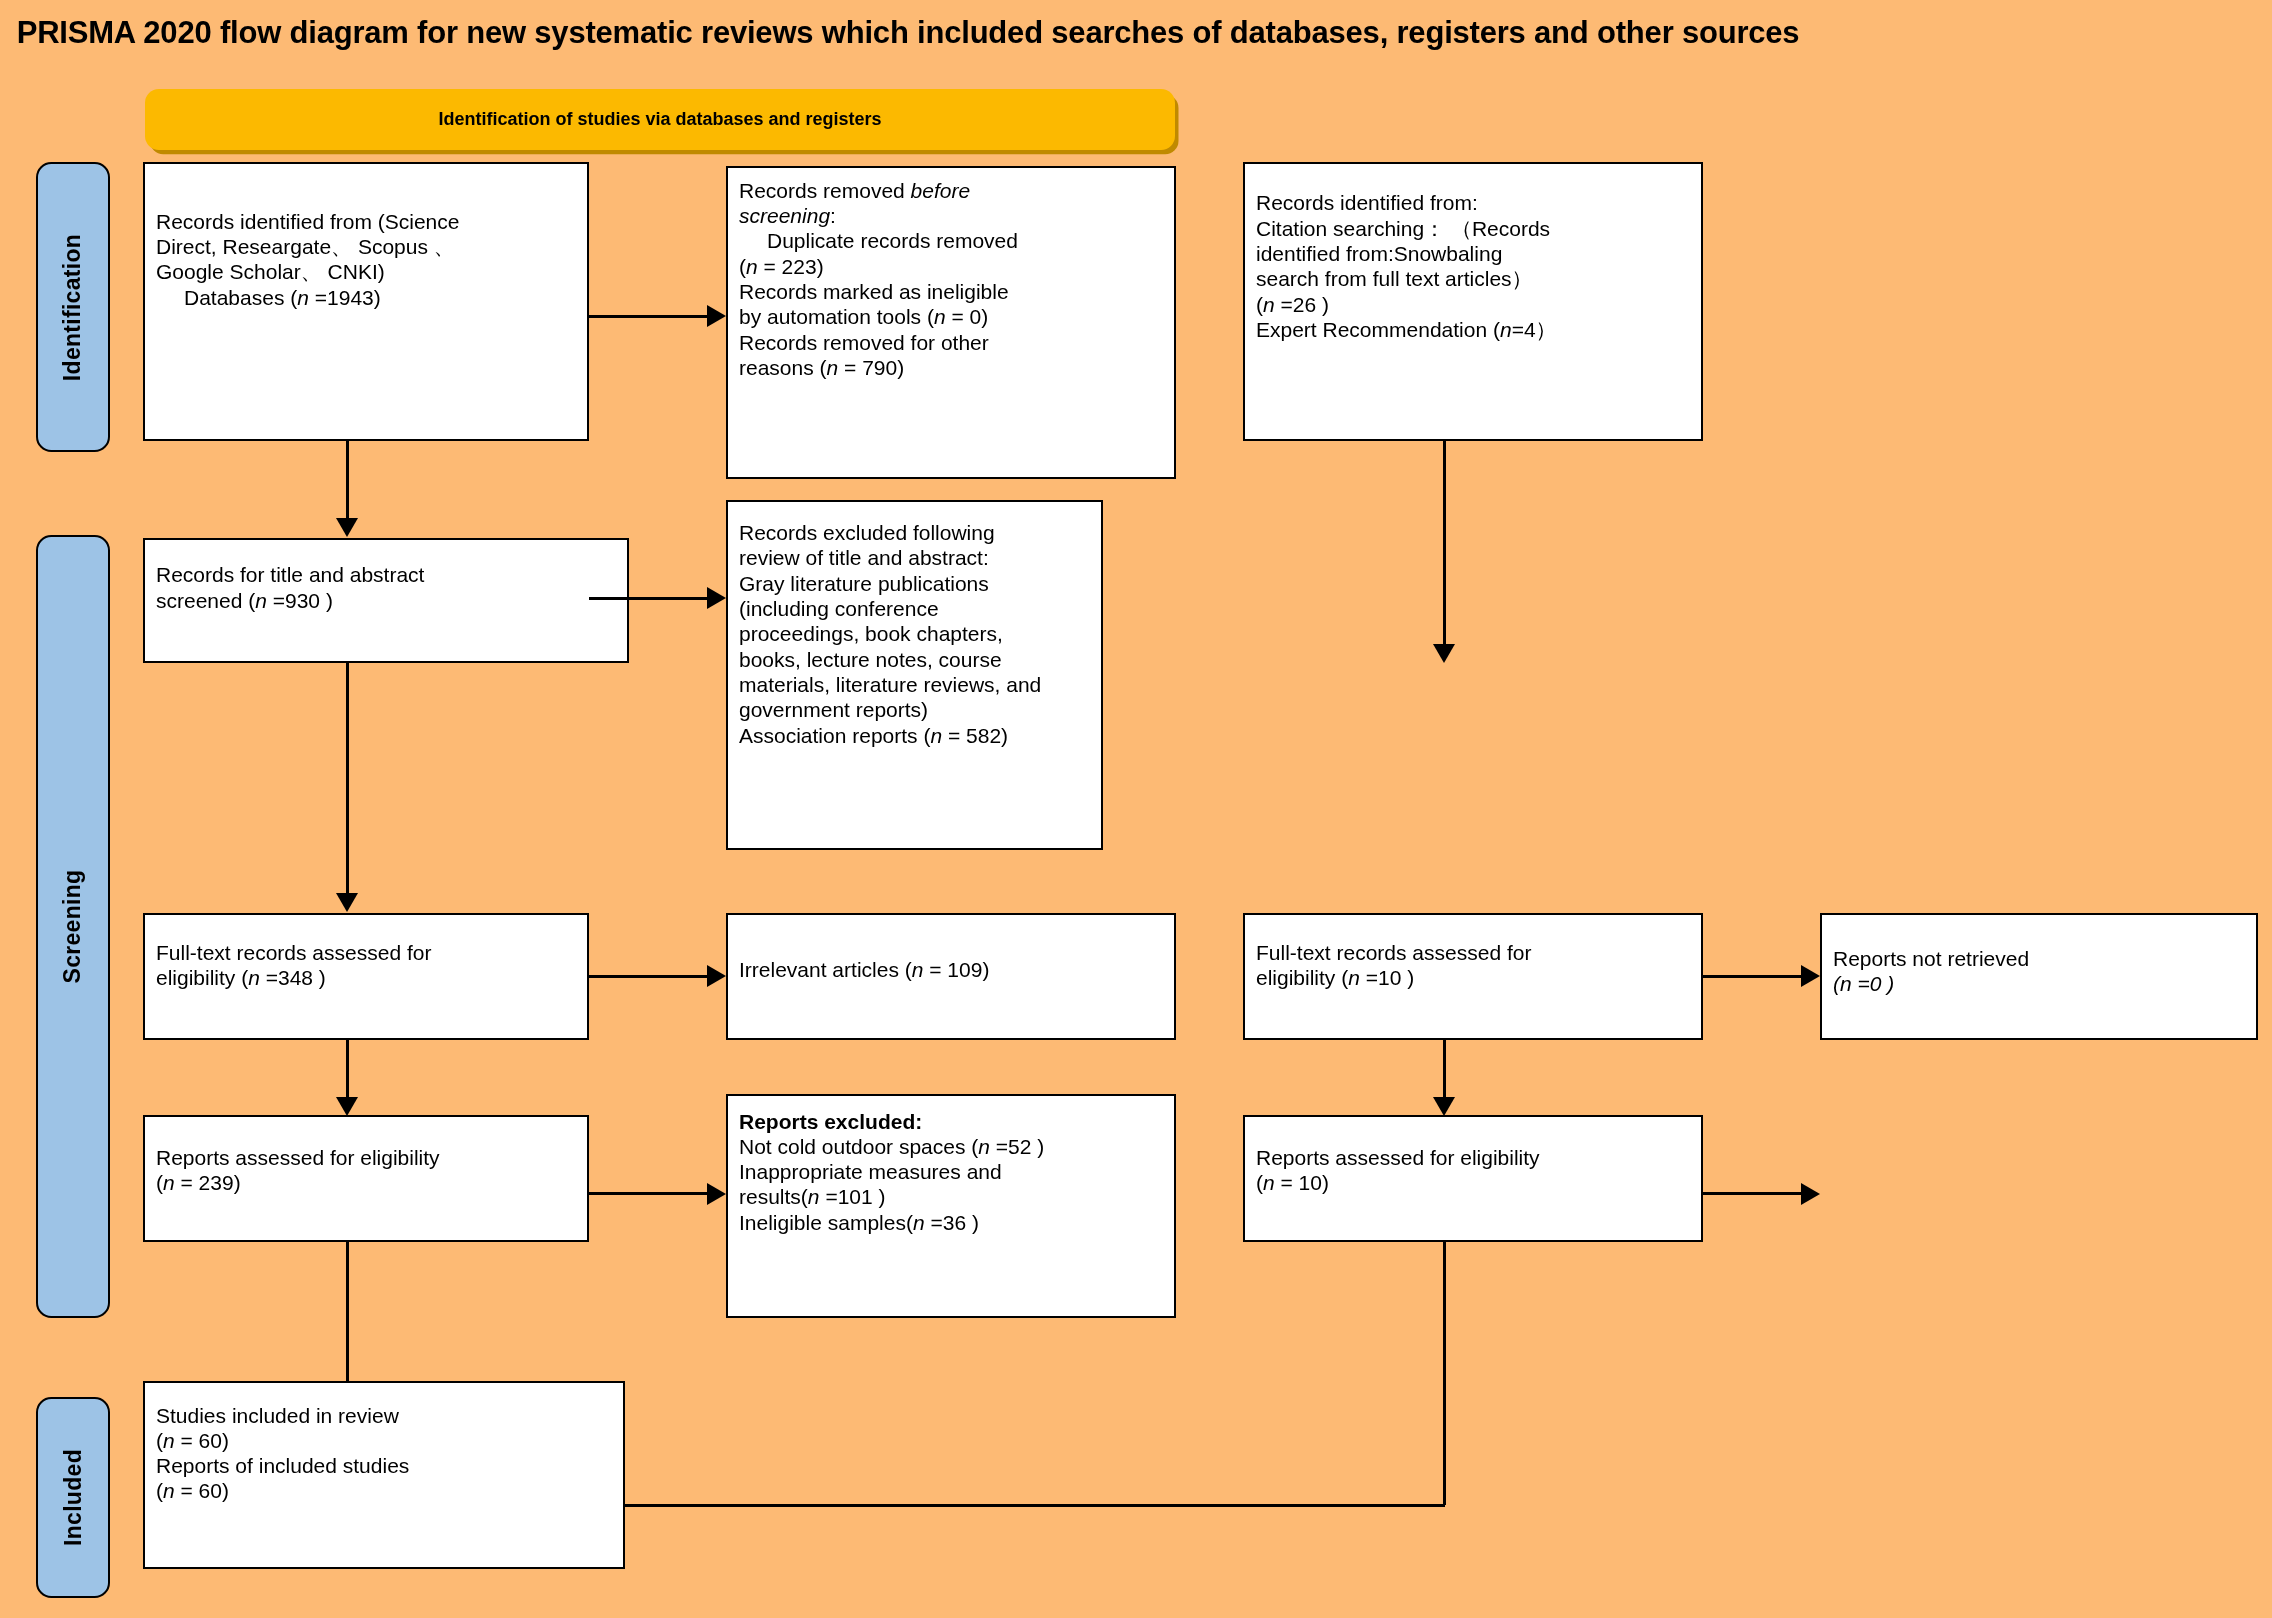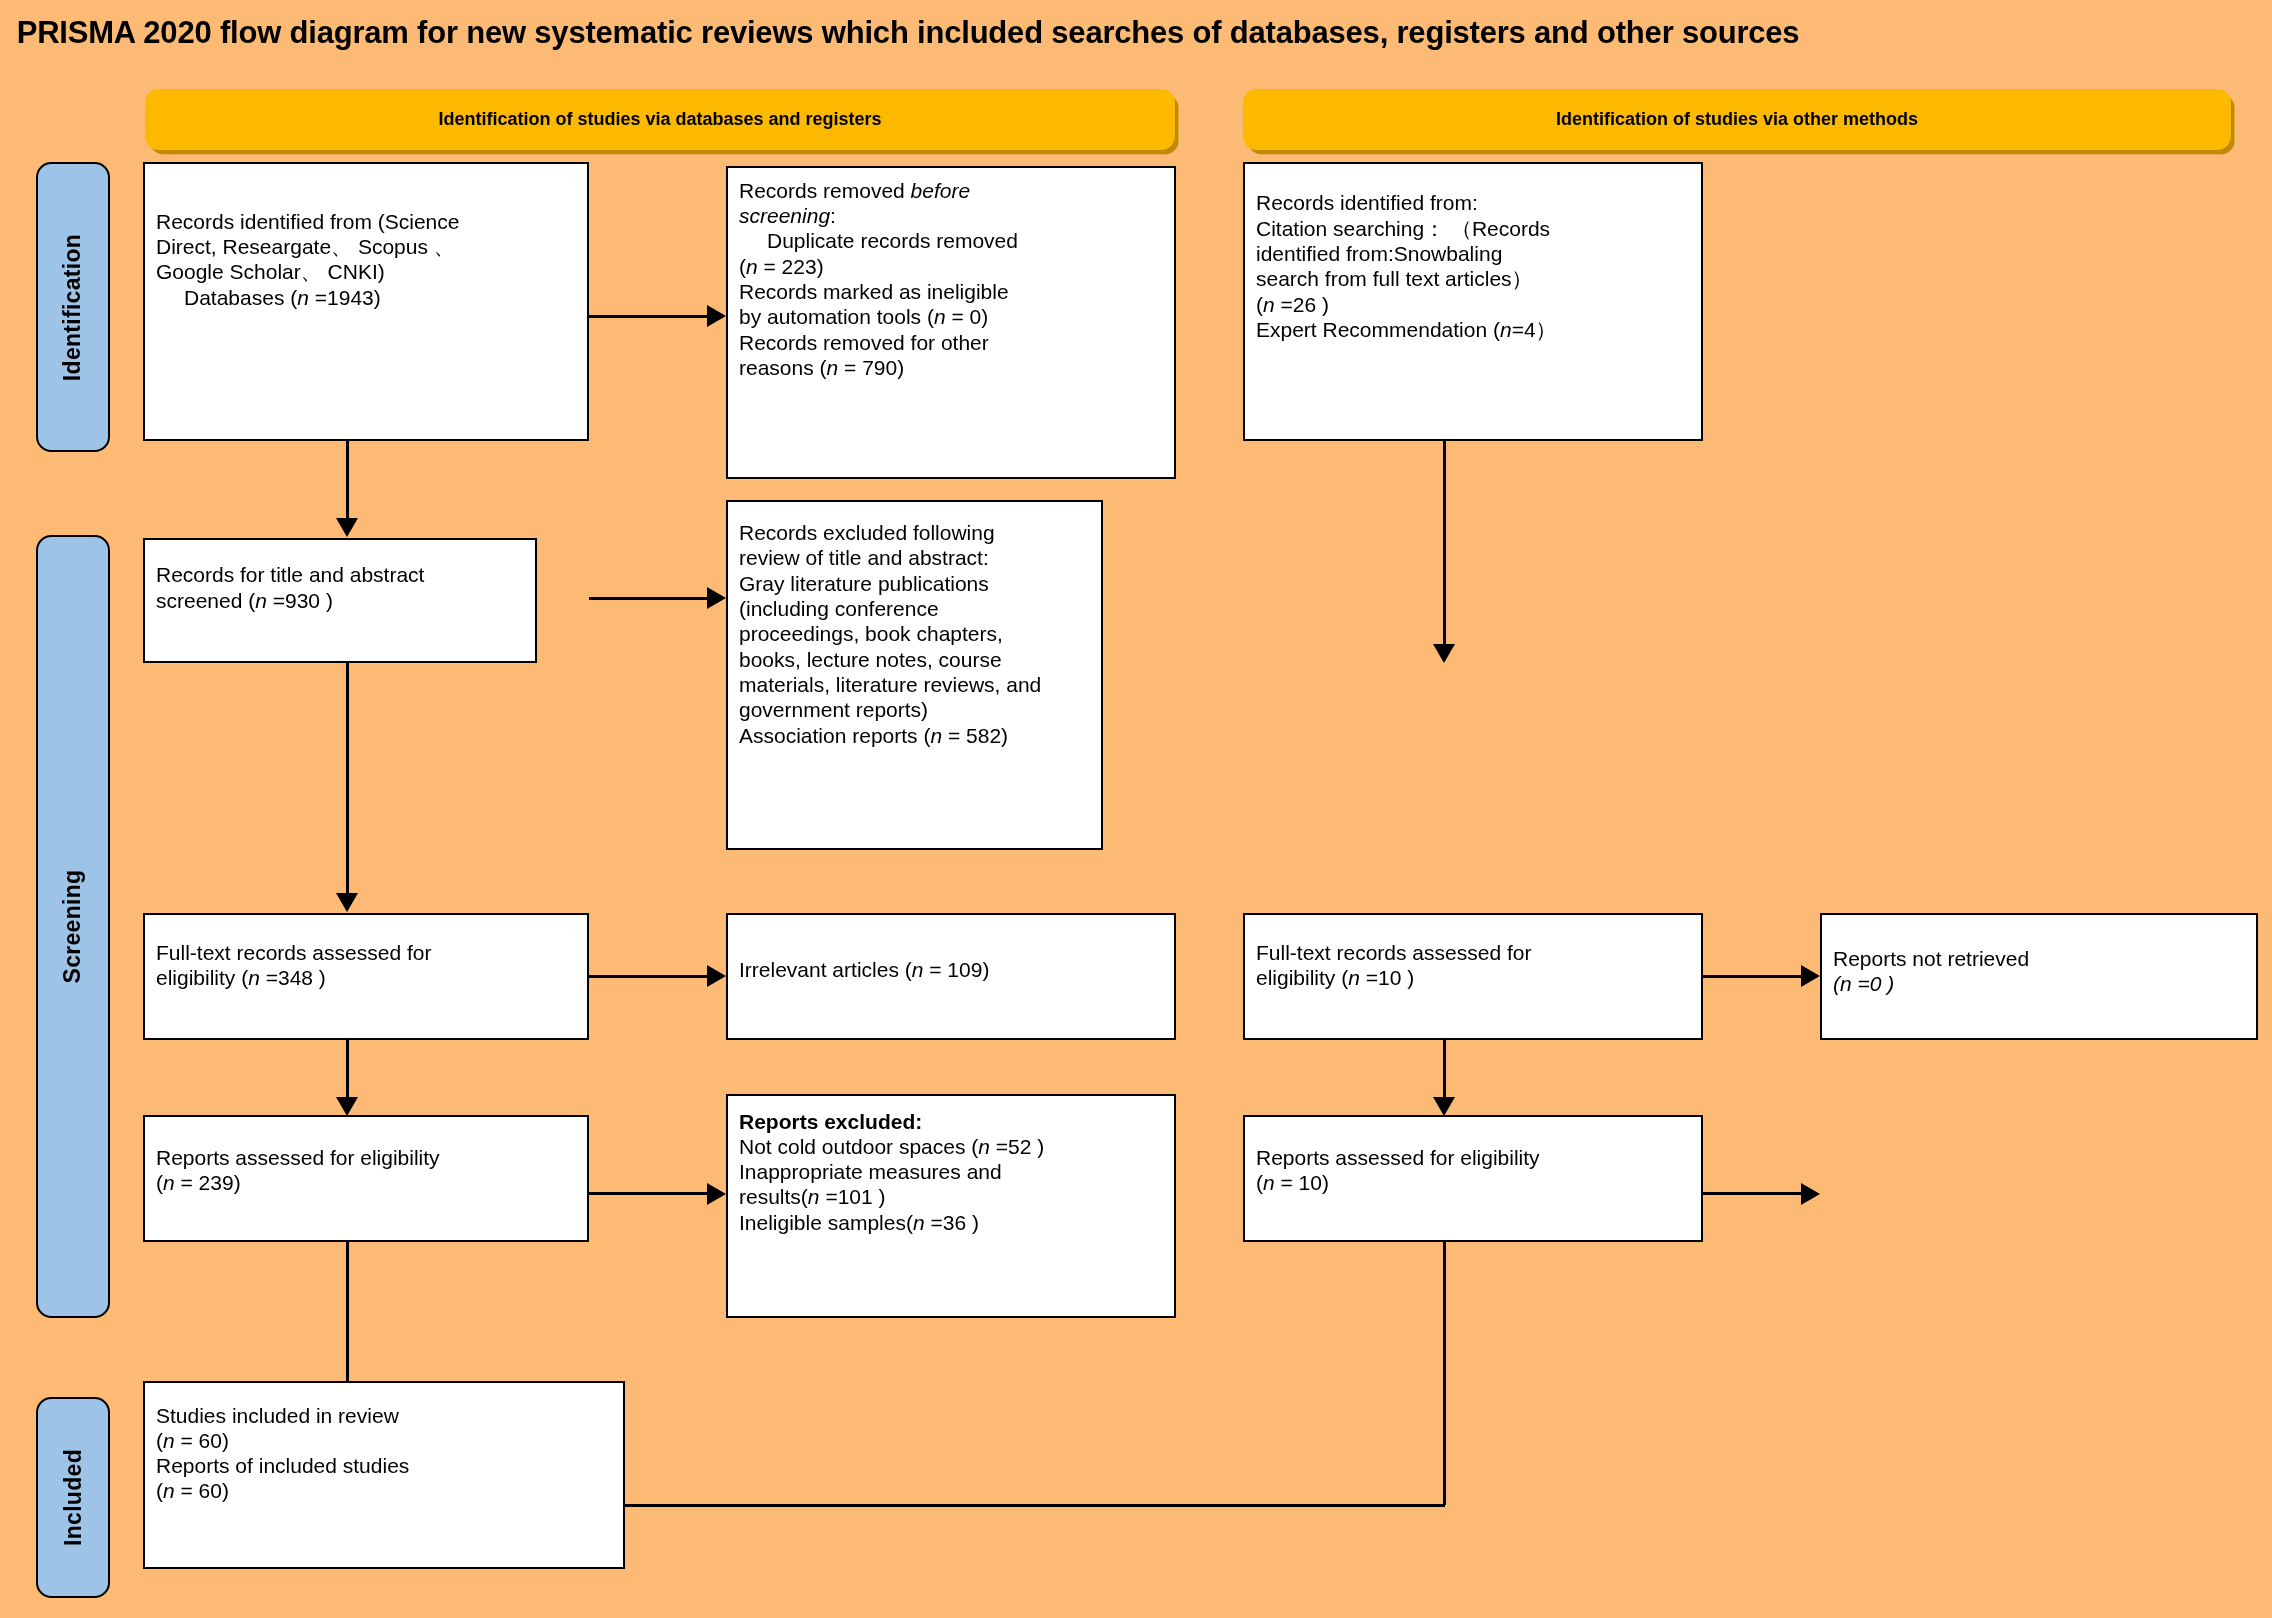--- a/index.html
+++ b/index.html
@@ -114,23 +114,20 @@
 </style>
 </head>
 <body>
 
 <div id="canvas">
 
   <div class="title">PRISMA 2020 flow diagram for new systematic reviews which included searches of databases, registers and other sources</div>
 
   <div class="hdr" style="left:145px; top:89px; width:1030px; height:61px;">
     <span class="hdr-label">Identification of studies via databases and registers</span>
-  </div>
-  <div class="hdr" style="left:1243px; top:89px; width:988px; height:61px;">
-    <span class="hdr-label">Identification of studies via other methods</span>
   </div>
 
   <div class="rail" style="left:36px; top:162px; width:70px; height:286px;">
     <span class="rail-label">Identification</span>
   </div>
   <div class="rail" style="left:36px; top:535px; width:70px; height:779px;">
     <span class="rail-label">Screening</span>
   </div>
   <div class="rail" style="left:36px; top:1397px; width:70px; height:197px;">
     <span class="rail-label">Included</span>
@@ -165,21 +162,21 @@
 
   <div class="hline" style="left:589px; top:315px; width:120px;"></div>
   <div class="arrow-right" style="left:707px; top:305px;"></div>
 
   <div class="vline" style="left:346px; top:440px; height:85px;"></div>
   <div class="arrow-down" style="left:336px; top:518px;"></div>
 
   <div class="vline" style="left:1443px; top:440px; height:209px;"></div>
   <div class="arrow-down" style="left:1433px; top:644px;"></div>
 
-  <div class="box" style="left:143px; top:538px; width:394px; height:125px;">
+  <div class="box" style="left:143px; top:538px; width:486px; height:125px;">
     <p style="margin-top:12.5px;"><span>Records for title and abstract</span></p>
     <p><span>screened (</span><span class="ital">n</span><span> =930 )</span></p>
   </div>
 
   <div class="box" style="left:726px; top:500px; width:377px; height:350px;">
     <p style="margin-top:8.4px;"><span>Records excluded following</span></p>
     <p><span>review of title and abstract:</span></p>
     <p><span>Gray literature publications</span></p>
     <p><span>(including conference</span></p>
     <p><span>proceedings, book chapters,</span></p>

